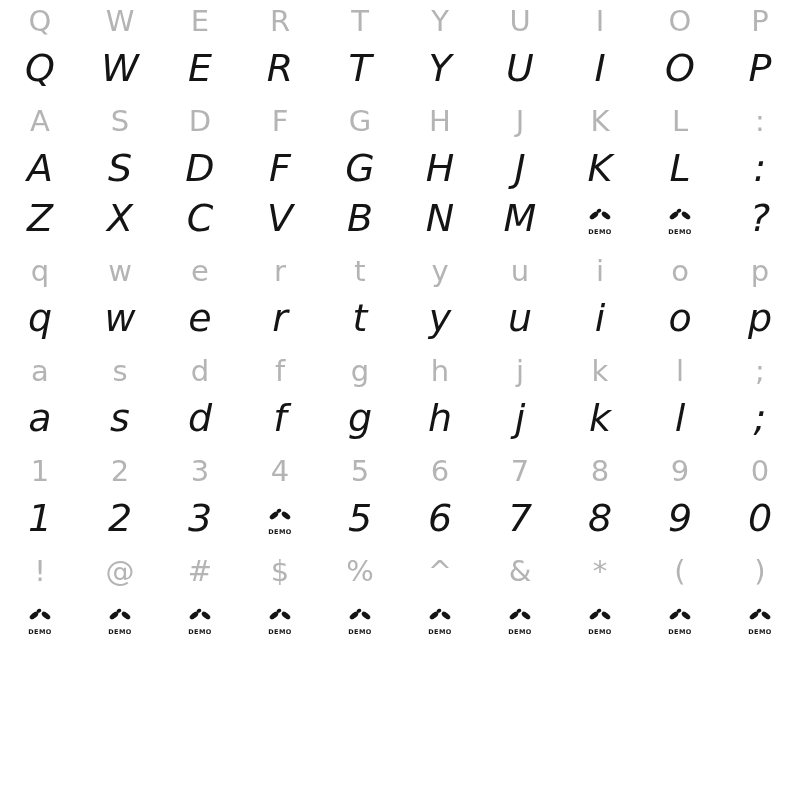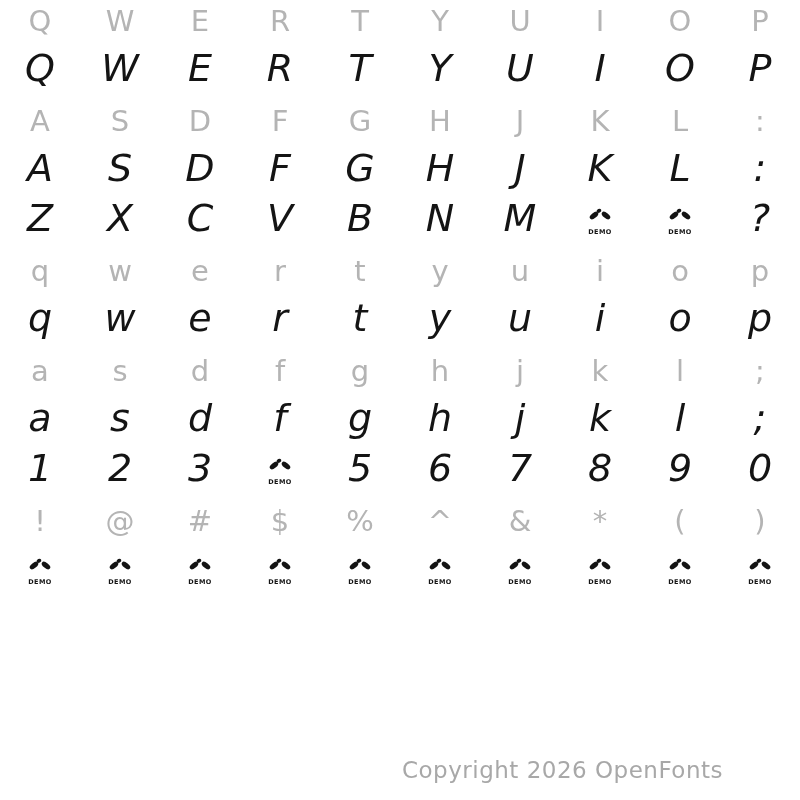--- a/index.html
+++ b/index.html
@@ -73,20 +73,21 @@
               <ellipse cx="6" cy="9.5" rx="5" ry="2.6" transform="rotate(-38 6 9.5)"></ellipse>
               <ellipse cx="18" cy="9.5" rx="5" ry="2.6" transform="rotate(38 18 9.5)"></ellipse>
               <ellipse cx="11" cy="4.8" rx="2.4" ry="1.9" transform="rotate(-25 11 4.8)"></ellipse>
             </g>
             <text x="12" y="28" text-anchor="middle" font-size="6.5" font-weight="bold" font-style="normal" letter-spacing="0.4" font-family="&quot;DejaVu Sans&quot;, sans-serif" fill="#141414">DEMO</text>
           </svg></span><span class="cell">?</span></div>
       <div class="row reference"><span class="cell">q</span><span class="cell">w</span><span class="cell">e</span><span class="cell">r</span><span class="cell">t</span><span class="cell">y</span><span class="cell">u</span><span class="cell">i</span><span class="cell">o</span><span class="cell">p</span></div>
       <div class="row specimen"><span class="cell">q</span><span class="cell">w</span><span class="cell">e</span><span class="cell">r</span><span class="cell">t</span><span class="cell">y</span><span class="cell">u</span><span class="cell">i</span><span class="cell">o</span><span class="cell">p</span></div>
       <div class="row reference"><span class="cell">a</span><span class="cell">s</span><span class="cell">d</span><span class="cell">f</span><span class="cell">g</span><span class="cell">h</span><span class="cell">j</span><span class="cell">k</span><span class="cell">l</span><span class="cell">;</span></div>
       <div class="row specimen"><span class="cell">a</span><span class="cell">s</span><span class="cell">d</span><span class="cell">f</span><span class="cell">g</span><span class="cell">h</span><span class="cell">j</span><span class="cell">k</span><span class="cell">l</span><span class="cell">;</span></div>
+      <div class="row reference"><span class="cell">1</span><span class="cell">2</span><span class="cell">3</span><span class="cell">4</span><span class="cell">5</span><span class="cell">6</span><span class="cell">7</span><span class="cell">8</span><span class="cell">9</span><span class="cell">0</span></div>
       <div class="row specimen"><span class="cell">1</span><span class="cell">2</span><span class="cell">3</span><span class="cell"><svg viewBox="0 0 24 29" class="demo-mark">
             <g fill="#141414">
               <ellipse cx="6" cy="9.5" rx="5" ry="2.6" transform="rotate(-38 6 9.5)"></ellipse>
               <ellipse cx="18" cy="9.5" rx="5" ry="2.6" transform="rotate(38 18 9.5)"></ellipse>
               <ellipse cx="11" cy="4.8" rx="2.4" ry="1.9" transform="rotate(-25 11 4.8)"></ellipse>
             </g>
             <text x="12" y="28" text-anchor="middle" font-size="6.5" font-weight="bold" font-style="normal" letter-spacing="0.4" font-family="&quot;DejaVu Sans&quot;, sans-serif" fill="#141414">DEMO</text>
           </svg></span><span class="cell">5</span><span class="cell">6</span><span class="cell">7</span><span class="cell">8</span><span class="cell">9</span><span class="cell">0</span></div>
       <div class="row reference"><span class="cell">!</span><span class="cell">@</span><span class="cell">#</span><span class="cell">$</span><span class="cell">%</span><span class="cell">^</span><span class="cell">&amp;</span><span class="cell">*</span><span class="cell">(</span><span class="cell">)</span></div>
       <div class="row specimen"><span class="cell"><svg viewBox="0 0 24 29" class="demo-mark">
@@ -154,14 +155,13 @@
             <text x="12" y="28" text-anchor="middle" font-size="6.5" font-weight="bold" font-style="normal" letter-spacing="0.4" font-family="&quot;DejaVu Sans&quot;, sans-serif" fill="#141414">DEMO</text>
           </svg></span><span class="cell"><svg viewBox="0 0 24 29" class="demo-mark">
             <g fill="#141414">
               <ellipse cx="6" cy="9.5" rx="5" ry="2.6" transform="rotate(-38 6 9.5)"></ellipse>
               <ellipse cx="18" cy="9.5" rx="5" ry="2.6" transform="rotate(38 18 9.5)"></ellipse>
               <ellipse cx="11" cy="4.8" rx="2.4" ry="1.9" transform="rotate(-25 11 4.8)"></ellipse>
             </g>
             <text x="12" y="28" text-anchor="middle" font-size="6.5" font-weight="bold" font-style="normal" letter-spacing="0.4" font-family="&quot;DejaVu Sans&quot;, sans-serif" fill="#141414">DEMO</text>
           </svg></span></div>
     </div>
-  <div class="copyright">Copyright 2026 OpenFonts</div>
 </div>
 
 </body></html>

